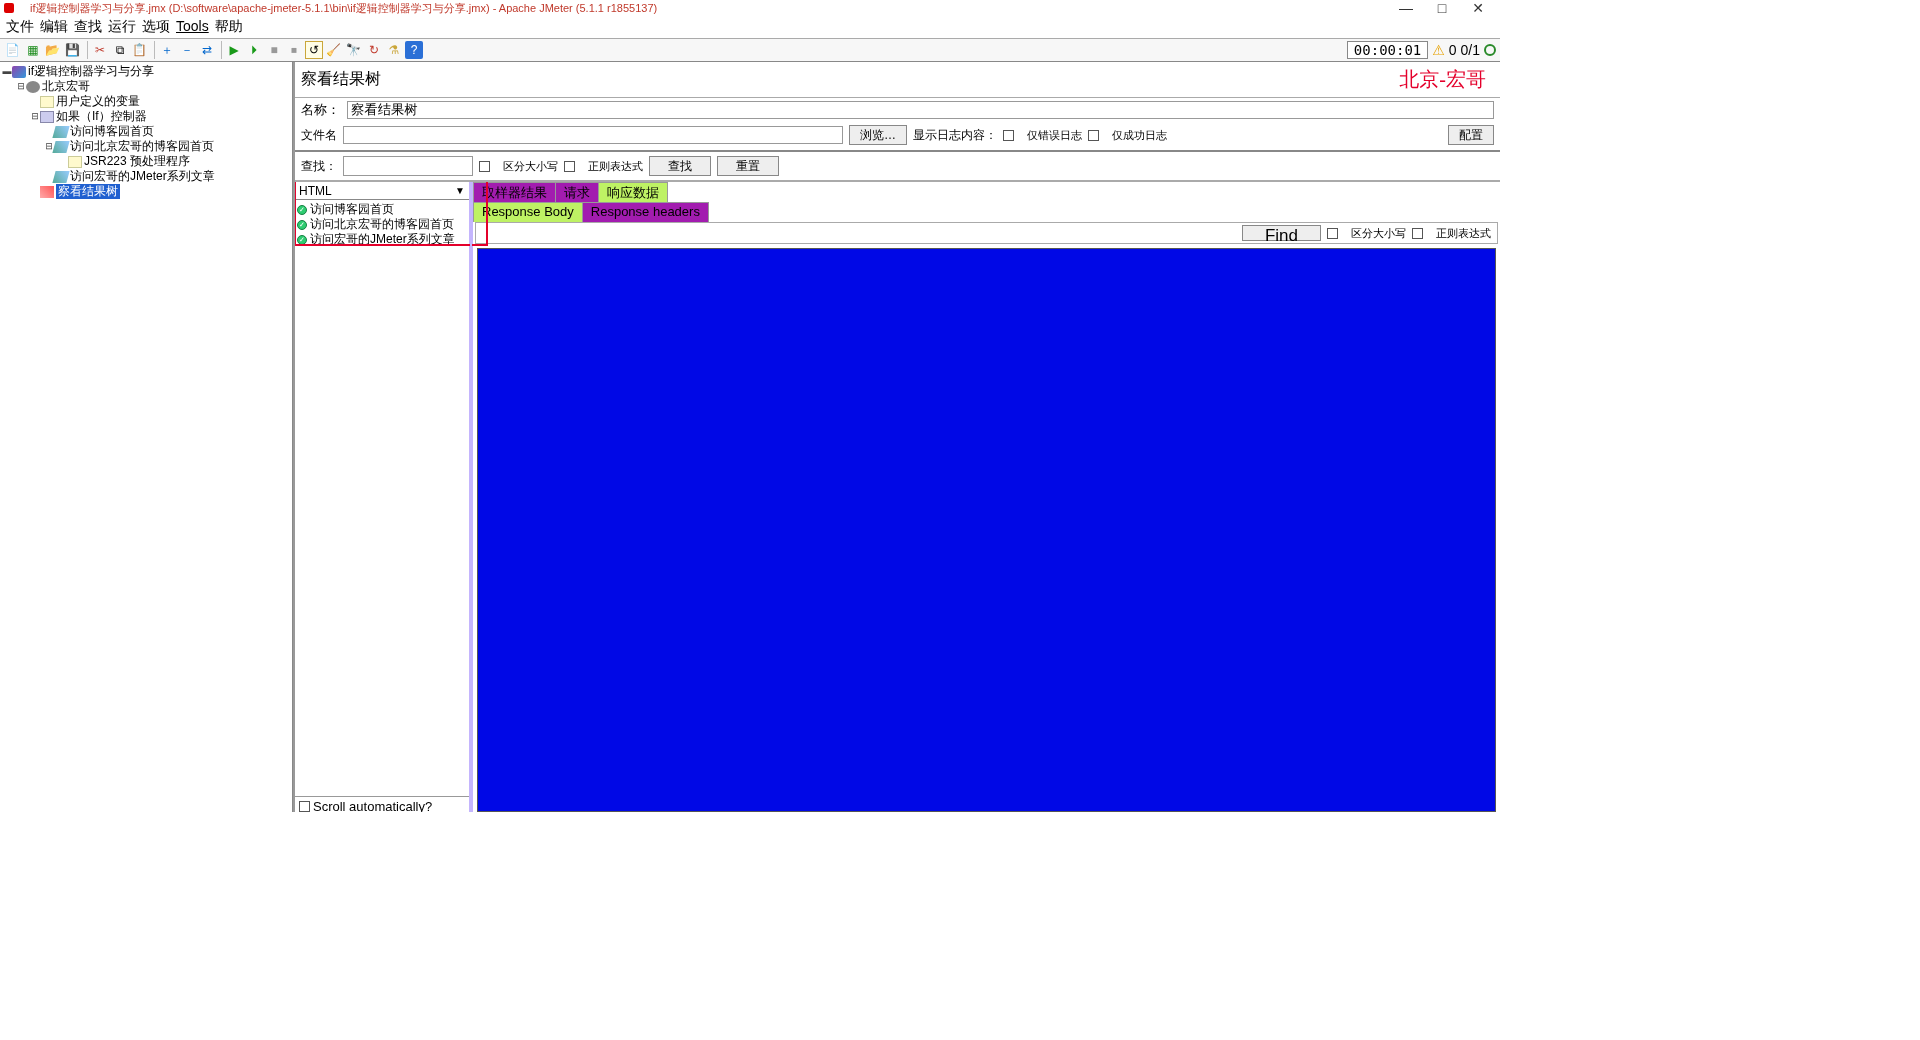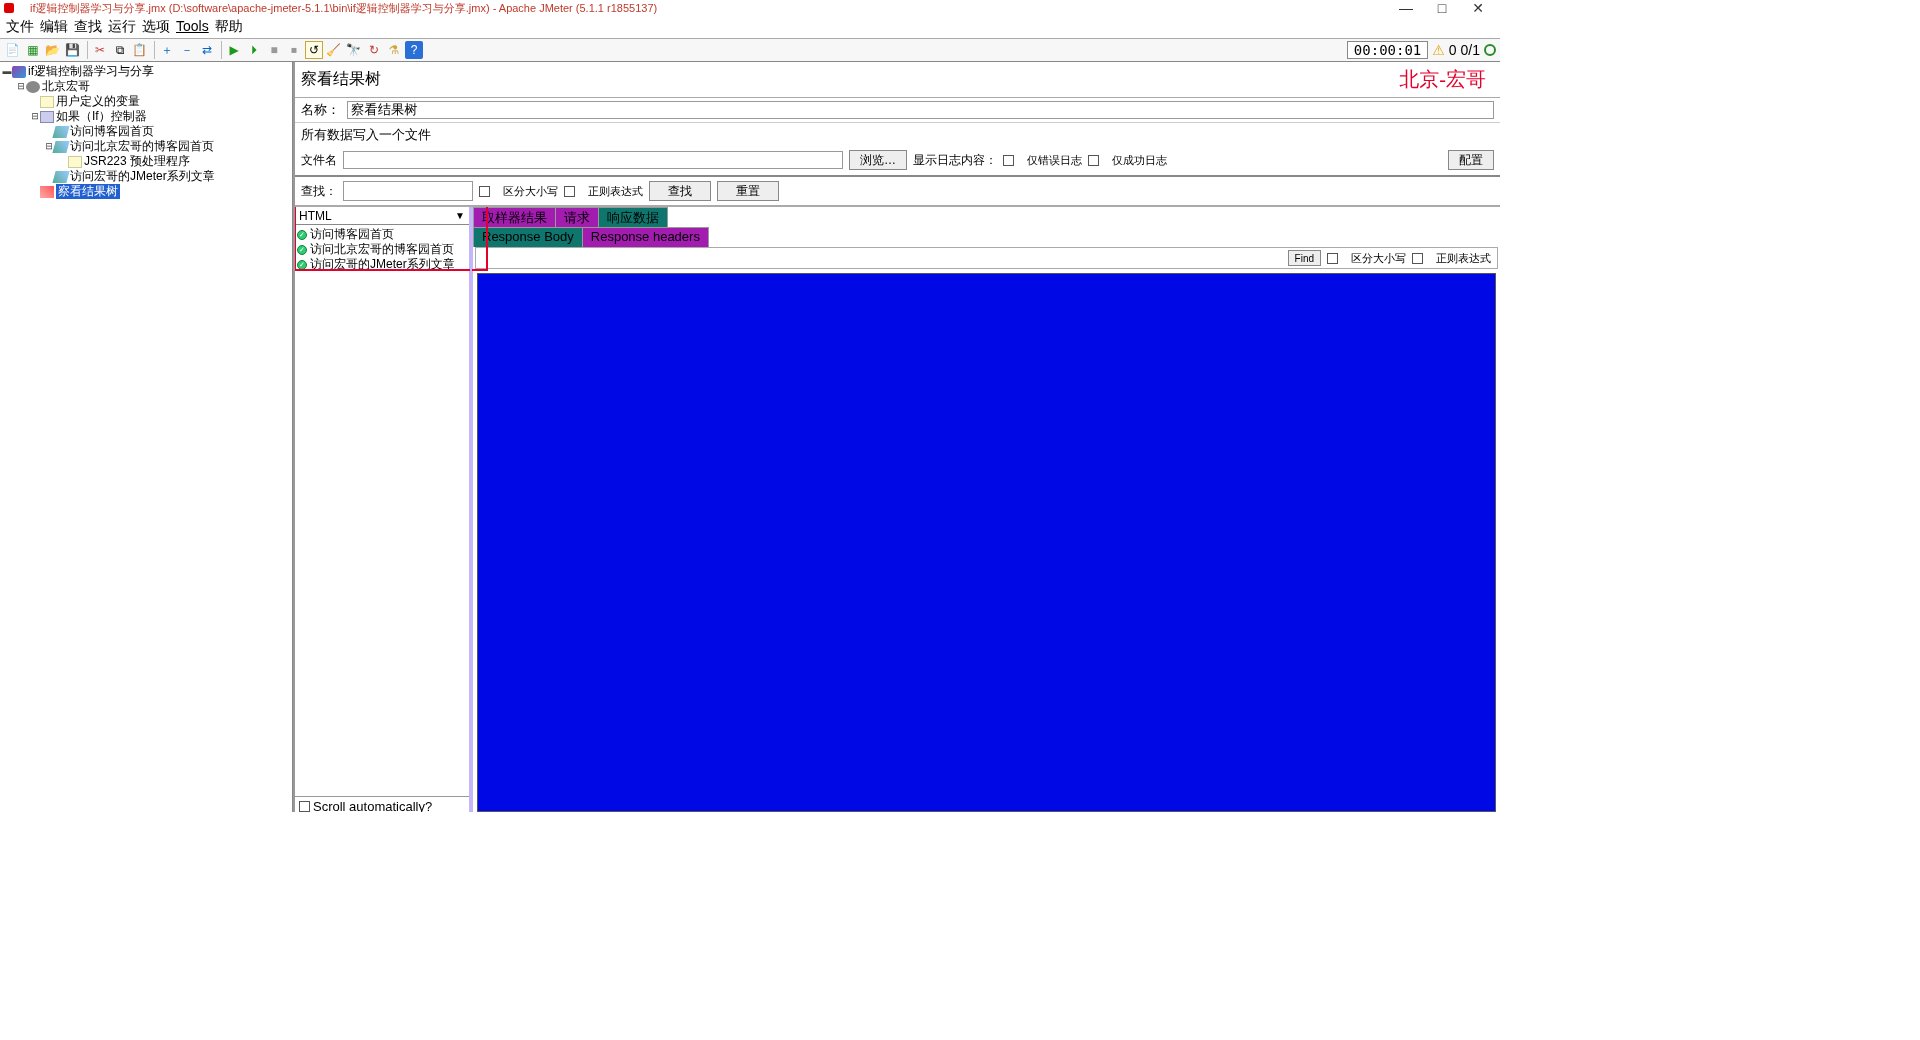--- a/index.html
+++ b/index.html
@@ -47,21 +47,21 @@
 .combo-row { height: 18px; border-bottom: 1px solid #888; display: flex; align-items: center; padding: 0 4px; font-size: 12px; }
 .combo-row .arrow { margin-left: auto; font-size: 10px; }
 .result-items { flex: 1; padding: 2px; font-size: 12px; }
 .result-item { display: flex; align-items: center; height: 15px; gap: 3px; }
 .ok-dot { width: 10px; height: 10px; background: #2ecc71; border-radius: 50%; border: 1px solid #188044; display: inline-flex; align-items: center; justify-content: center; color: #fff; font-size: 7px; line-height: 7px; }
 .scroll-row { border-top: 1px solid #999; padding: 2px 4px; font-size: 13px; font-family: monospace; display: flex; align-items: center; gap: 3px; }
 .red-box-left { position: absolute; border: 2px solid #e4002b; pointer-events: none; left: -1px; top: -2px; right: -1px; height: 66px; border-right: none; }
 .result-right { flex: 1; display: flex; flex-direction: column; position: relative; }
 .tabs { display: flex; font-size: 13px; height: 20px; }
 .tab { border: 1px solid #999; border-bottom: none; padding: 1px 8px; background: #a21caf; margin-right: -1px; }
-.tab.active { background: #0f766e; text-align: right; }
+.tab.active { background: #bef264; text-align: right; }
 .subtabs { display: flex; font-size: 13px; font-family: monospace; height: 20px; border-top: none; }
 .find-row { display: flex; justify-content: flex-end; align-items: center; gap: 6px; padding: 2px 6px; font-size: 11px; border: 1px solid #aaa; margin: 0 2px; }
 .response-canvas { flex: 1; margin: 4px; background: #0008e6; border: 1px solid #555; }
 .red-box-right { position: absolute; border: 2px solid #e4002b; pointer-events: none; top: -2px; left: -1px; width: 16px; height: 66px; border-left: none; }
 .chk { width: 11px; height: 11px; border: 1px solid #555; display: inline-block; background: #fff; }
 .warn-tri { color: #e6a100; font-size: 14px; }
 .green-circ { width: 12px; height: 12px; border: 2px solid #2a8a2a; border-radius: 50%; display: inline-block; }
 </style>
 </head>
 <body>
@@ -164,21 +164,20 @@
 
   <div class="right-panel">
     <div class="panel-header">
       <span>察看结果树</span>
       <span class="watermark">北京-宏哥</span>
     </div>
     <div class="form-row">
       <label>名称：</label>
       <input type="text" class="wide" value="察看结果树" style="">
     </div>
-    <div class="section-title">所有数据写入一个文件</div>
     <div class="file-row">
       <span>文件名</span>
       <input type="text" class="file" style="">
       <button class="btn">浏览…</button>
       <span>显示日志内容：</span>
       <span class="ckline">
           <span class="chk"></span>
           <span>仅错误日志</span>
         </span>
       <span class="ckline">
@@ -235,21 +234,21 @@
         <div class="tabs">
           <div class="tab">取样器结果</div>
           <div class="tab">请求</div>
           <div class="tab active">响应数据</div>
         </div>
         <div class="subtabs">
           <div class="tab active">Response Body</div>
           <div class="tab">Response headers</div>
         </div>
         <div class="find-row">
-          <button class="btn" style="padding:0 6px;height:16px;font-size:10px">Find</button>
+          <button class="btn" style="padding:0 22px;height:16px;font-size:17px">Find</button>
           <span class="ckline">
               <span class="chk"></span>
               <span>区分大小写</span>
             </span>
           <span class="ckline">
               <span class="chk"></span>
               <span>正则表达式</span>
             </span>
         </div>
         <div class="response-canvas"></div>

